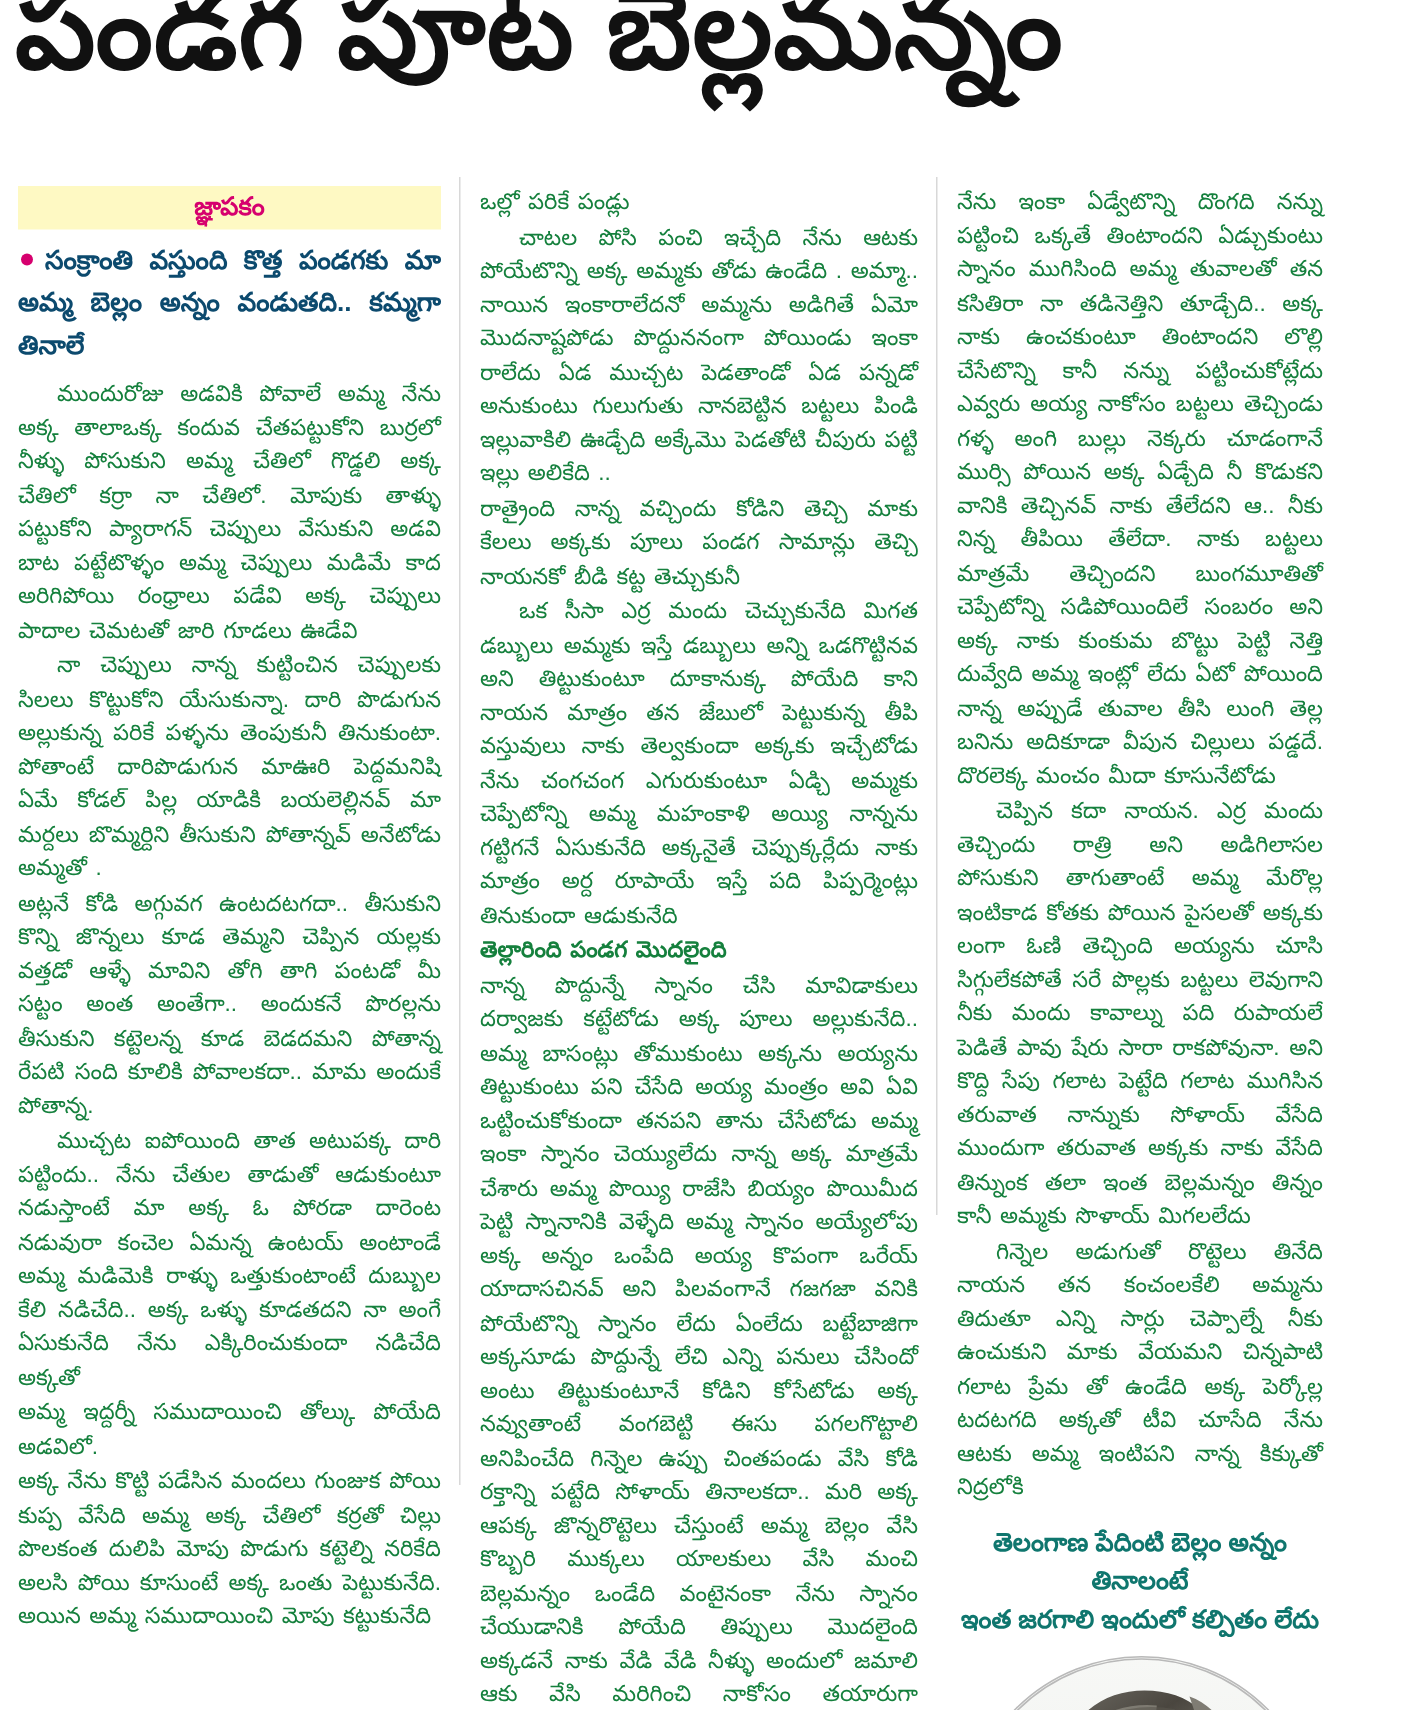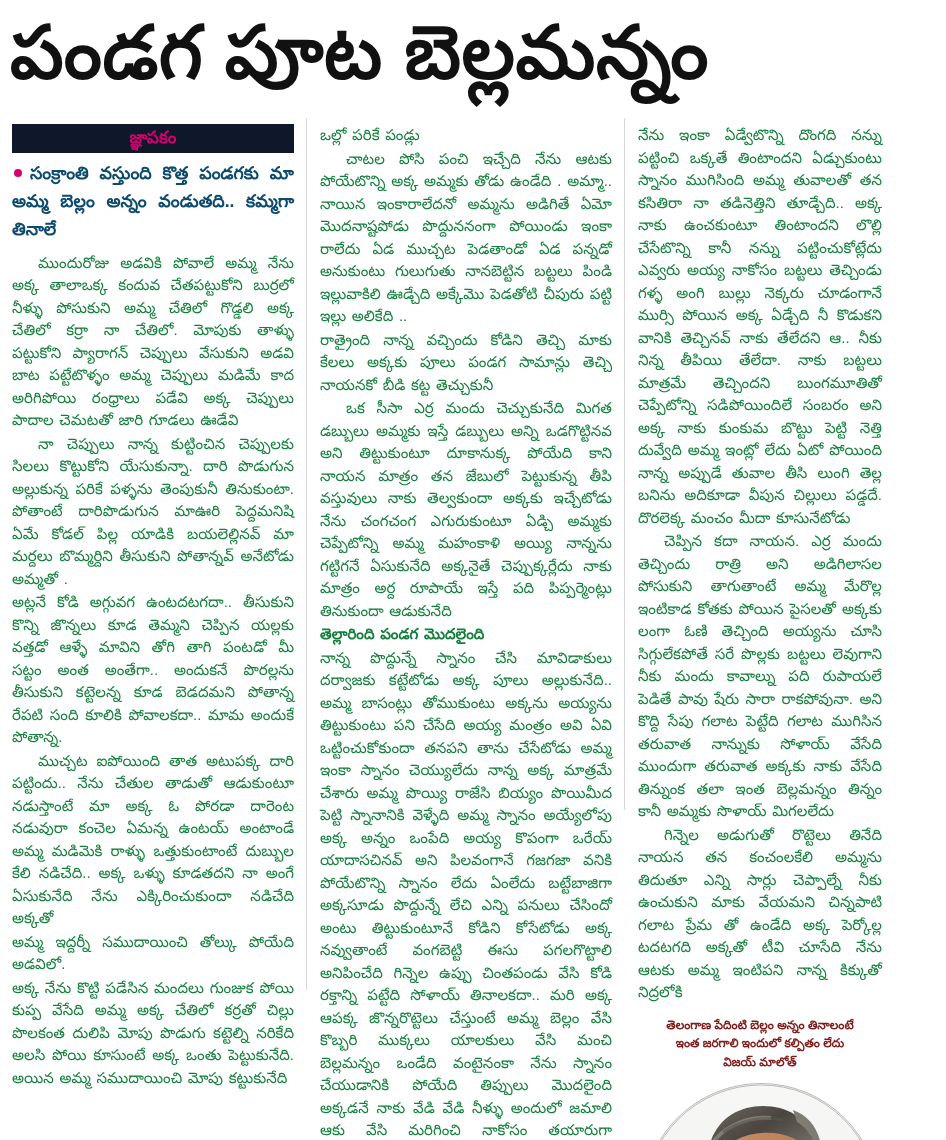--- a/index.html
+++ b/index.html
@@ -24,21 +24,21 @@
     box-sizing: border-box;
     padding: 0;
     background: #fff;
   }
 
   
   .headline-wrap {
     width: 946px;
     height: 108px;
     display: flex;
-    align-items: center;
+    align-items: flex-end;
     justify-content: flex-start;
     padding: 0 8px 2px 10px;
     box-sizing: border-box;
   }
   .headline {
     font-family: "Liberation Sans", "DejaVu Sans", sans-serif;
     font-weight: 700;
     font-size: 74px;
     line-height: 0.98;
     letter-spacing: 0.5px;
@@ -74,21 +74,21 @@
     left: 0;
     top: 6px;
     bottom: 150px;
     width: 1px;
     background: #d8d8d8;
   }
   .col-3::before { bottom: 330px; }
 
   
   .kicker-box {
-    background: #0f172a;
+    background: #fef9c3;
     text-align: center;
     padding: 5px 4px 5px 4px;
     margin: 0 0 6px 0;
   }
   .kicker-box .kicker-label {
     color: #d6006e;
     font-weight: 700;
     font-size: 17px;
     line-height: 1.1;
   }
@@ -132,23 +132,23 @@
     font-size: 15.4px;
     line-height: 1.5;
     margin: 3px 0 1px 0;
     color: #111;
   }
 
   
   .signature {
     margin-top: 12px;
     text-align: center;
-    color: #7f1d1d;
-    font-weight: 700;
-    font-size: 12px;
+    color: #0f766e;
+    font-weight: 700;
+    font-size: 17px;
     line-height: 1.5;
   }
   .signature .sig-line { display: block; }
   .signature .sig-name { display: block; margin-top: 1px; }
 
   
   .portrait-wrap {
     margin: 12px auto 0 auto;
     width: 236px;
     height: 236px;
@@ -205,21 +205,20 @@
     </div>
 
     <div class="col col-3">
       <p class="body">నేను ఇంకా ఏడ్వేటొన్ని దొంగది నన్ను పట్టించి ఒక్కతే తింటాందని ఏడ్చుకుంటు స్నానం ముగిసింది అమ్మ తువాలతో తన కసితిరా నా తడినెత్తిని తూడ్చేది.. అక్క నాకు ఉంచకుంటూ తింటాందని లొల్లి చేసేటొన్ని కానీ నన్ను పట్టించుకోట్లేదు ఎవ్వరు అయ్య నాకోసం బట్టలు తెచ్చిండు గళ్ళ అంగి బుల్లు నెక్కరు చూడంగానే ముర్సి పోయిన అక్క ఏడ్చేది నీ కొడుకని వానికి తెచ్చినవ్ నాకు తేలేదని ఆ.. నీకు నిన్న తీపియి తేలేదా. నాకు బట్టలు మాత్రమే తెచ్చిందని బుంగమూతితో చెప్పేటోన్ని సడిపోయిందిలే సంబరం అని అక్క నాకు కుంకుమ బొట్టు పెట్టి నెత్తి దువ్వేది అమ్మ ఇంట్లో లేదు ఏటో పోయింది నాన్న అప్పుడే తువాల తీసి లుంగి తెల్ల బనిను అదికూడా వీపున చిల్లులు పడ్డదే. దొరలెక్క మంచం మీదా కూసునేటోడు</p>
       <p class="body indent">చెప్పిన కదా నాయన. ఎర్ర మందు తెచ్చిందు రాత్రి అని అడిగిలాసల పోసుకుని తాగుతాంటే అమ్మ మేరొల్ల ఇంటికాడ కోతకు పోయిన పైసలతో అక్కకు లంగా ఓణి తెచ్చింది అయ్యను చూసి సిగ్గులేకపోతే సరే పొల్లకు బట్టలు లెవుగాని నీకు మందు కావాల్ను పది రుపాయలే పెడితే పావు షేరు సారా రాకపోవునా. అని కొద్ది సేపు గలాట పెట్టేది గలాట ముగిసిన తరువాత నాన్నుకు సోళాయ్ వేసేది ముందుగా తరువాత అక్కకు నాకు వేసేది తిన్నుంక తలా ఇంత బెల్లమన్నం తిన్నం కానీ అమ్మకు సొళాయ్ మిగలలేదు</p>
       <p class="body indent">గిన్నెల అడుగుతో రొట్టెలు తినేది నాయన తన కంచంలకేలి అమ్మను తిదుతూ ఎన్ని సార్లు చెప్పాల్నే నీకు ఉంచుకుని మాకు వేయమని చిన్నపాటి గలాట ప్రేమ తో ఉండేది అక్క పెర్కోల్ల టదటగది అక్కతో టీవి చూసేది నేను ఆటకు అమ్మ ఇంటిపని నాన్న కిక్కుతో నిద్రలోకి</p>
 
       <div class="signature">
         <span class="sig-line">తెలంగాణ పేదింటి బెల్లం అన్నం తినాలంటే</span>
         <span class="sig-line">ఇంత జరగాలి ఇందులో కల్పితం లేదు</span>
-        <span class="sig-name">విజయ్ మాలోత్</span>
       </div>
 
       <div class="portrait-wrap">
         <div class="portrait">
           <svg viewBox="0 0 236 236" xmlns="http://www.w3.org/2000/svg" aria-hidden="true">
             <defs>
               <clipPath id="circ">
                   <circle cx="118" cy="118" r="117"></circle>
                 </clipPath>
               <linearGradient id="bgg" x1="0" y1="0" x2="0" y2="1">

